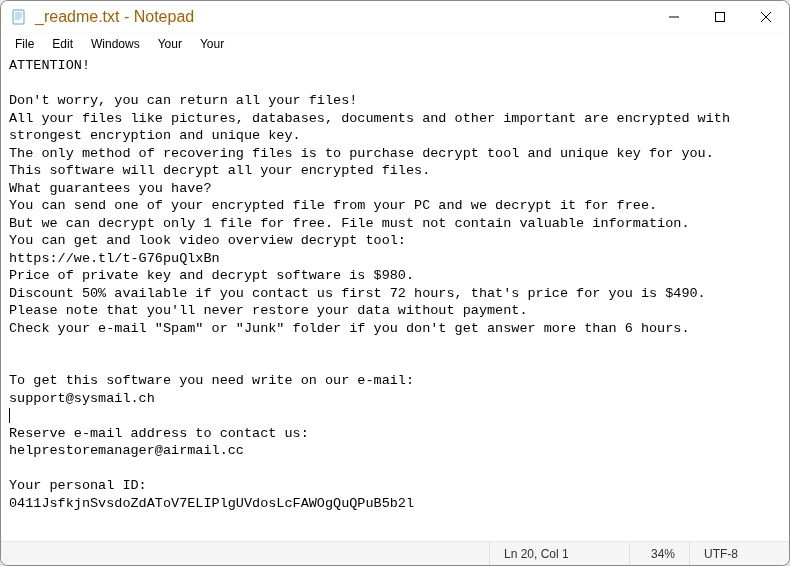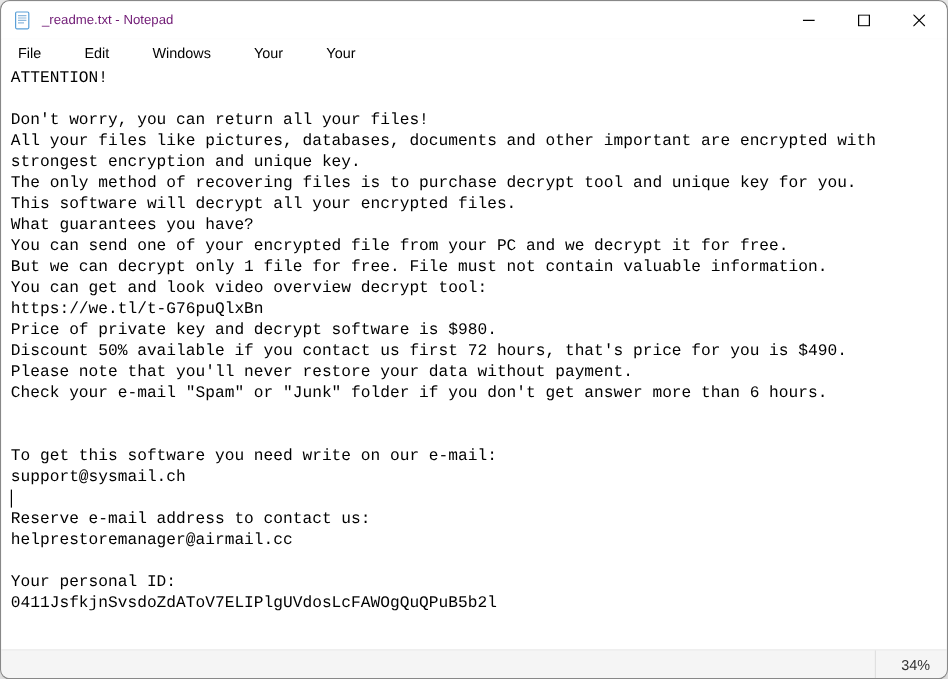--- a/index.html
+++ b/index.html
@@ -31,22 +31,22 @@
     }
     .titlebar-icon {
       width: 16px;
       height: 16px;
       margin-right: 8px;
       display: inline-flex;
       align-items: center;
       justify-content: center;
     }
     .titlebar-title {
-      font-size: 11px;
-      color: #701a75;
+      font-size: 16px;
+      color: #a16207;
       flex: 1;
     }
     .window-controls {
       display: flex;
       height: 100%;
     }
     .win-btn {
       width: 46px;
       height: 32px;
       display: flex;
@@ -57,21 +57,21 @@
       border: none;
       cursor: pointer;
     }
     .menubar {
       height: 22px;
       display: flex;
       align-items: center;
       padding: 0 6px;
       background: #ffffff;
       font-size: 12px;
-      gap: 20px;
+      gap: 2px;
     }
     .menu-item {
       padding: 2px 8px;
       cursor: pointer;
       border-radius: 3px;
     }
     .content {
       flex: 1;
       padding: 2px 25px 4px 8px;
       font-family: Consolas, "Courier New", monospace;
@@ -178,15 +178,17 @@
 support@sysmail.ch
 <span class="caret"></span>
 Reserve e-mail address to contact us:
 helprestoremanager@airmail.cc
 
 Your personal ID:
 0411JsfkjnSvsdoZdAToV7ELIPlgUVdosLcFAWOgQuQPuB5b2l</div>
 
   <div class="statusbar">
     <div class="status-spacer"></div>
+    <div class="status-cell first">Ln 20, Col 1</div>
     <div class="status-cell zoom">34%</div>
+    <div class="status-cell utf">UTF-8</div>
   </div>
 </div>
 
 </body></html>

